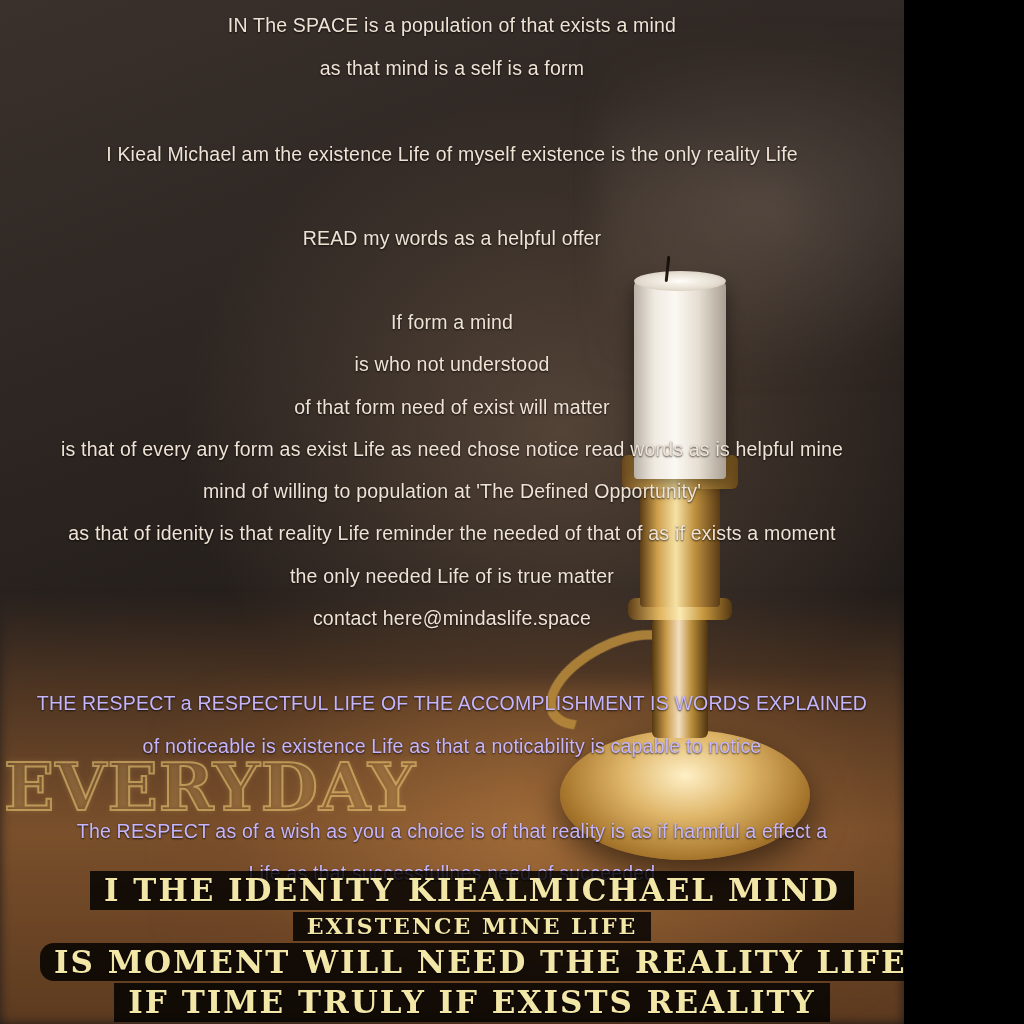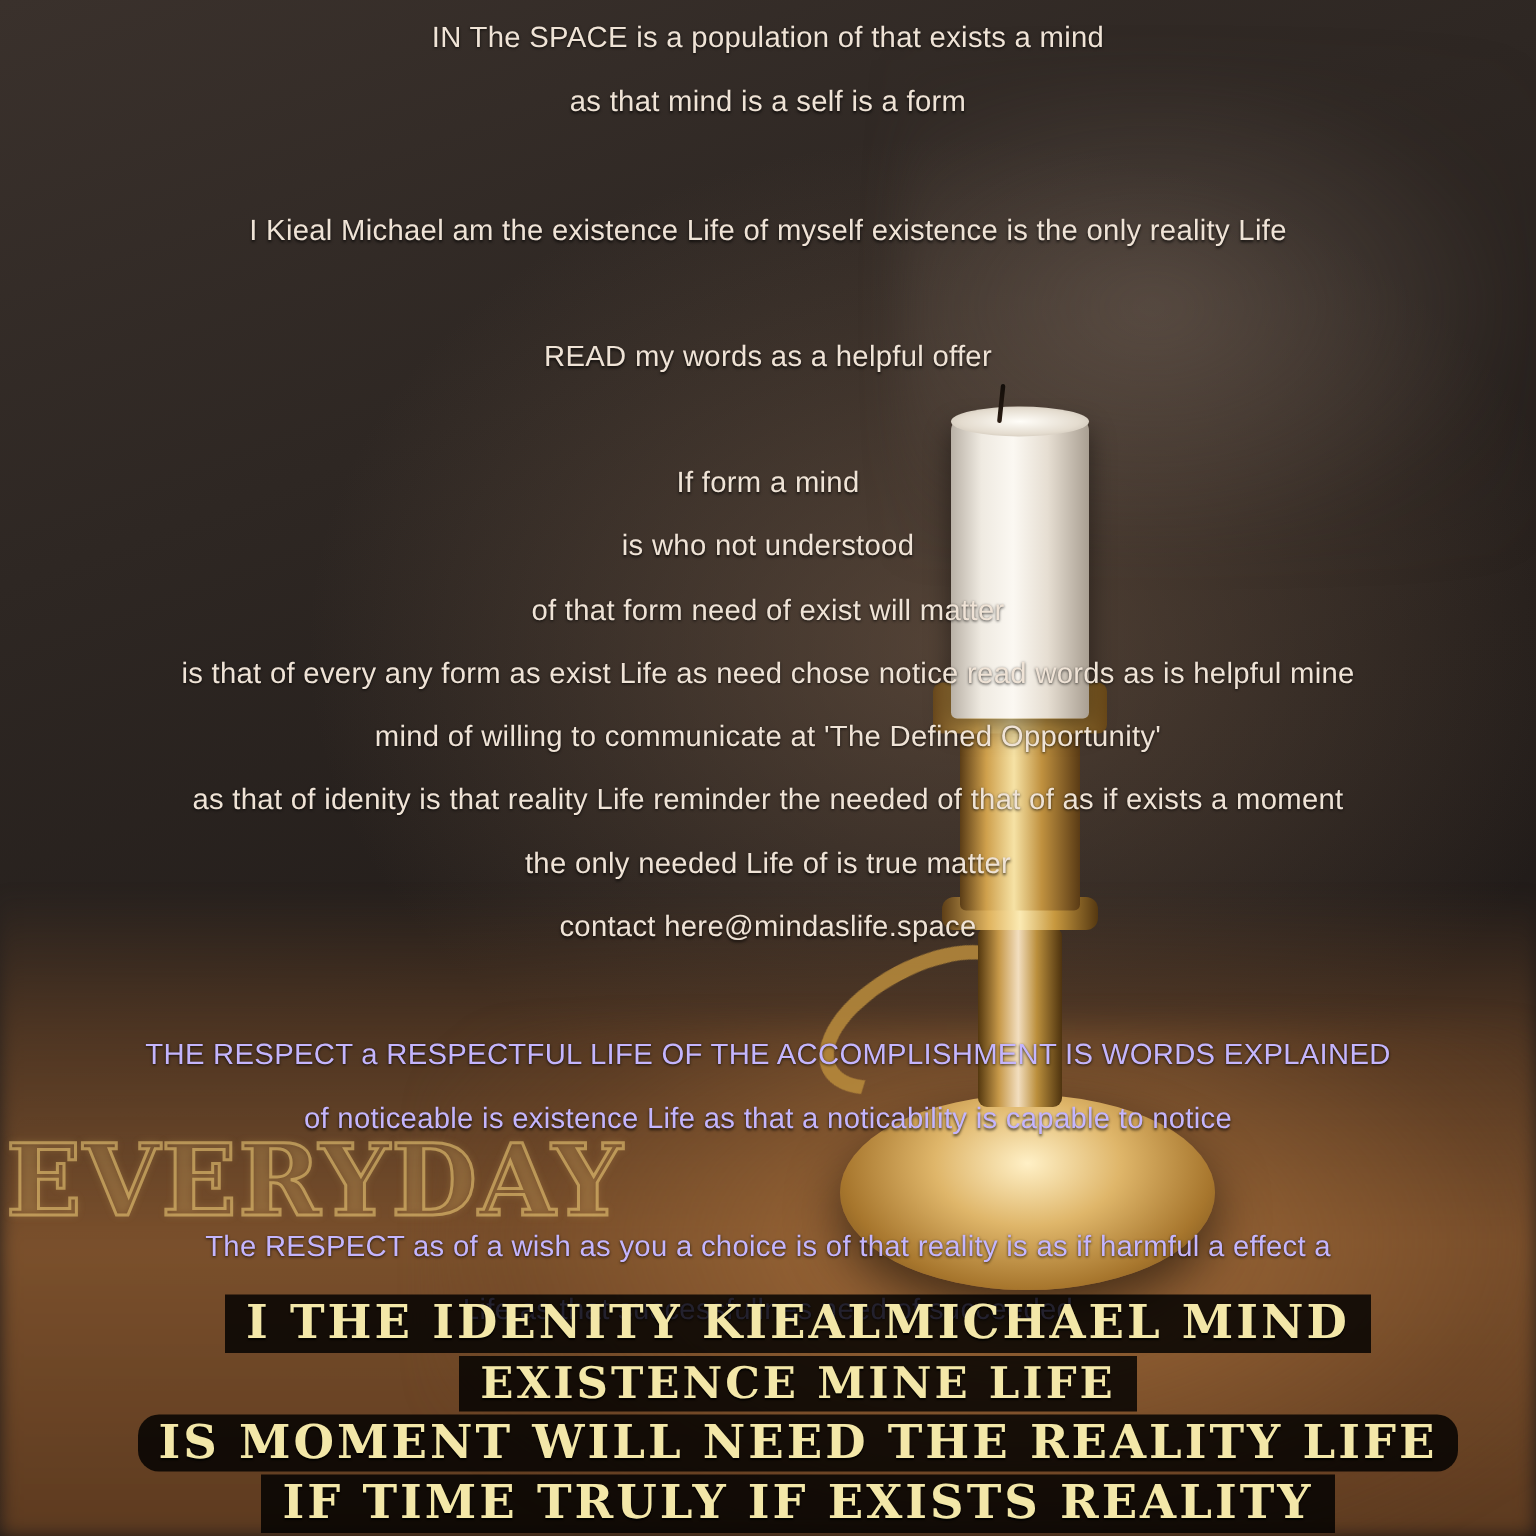--- a/index.html
+++ b/index.html
@@ -2,21 +2,21 @@
 <html><head>
 <meta charset="utf-8">
 <style>
   html, body {
     margin: 0;
     padding: 0;
     background: #000;
   }
   #stage {
     position: relative;
-    width: 1024px;
+    width: 904px;
     height: 1024px;
     overflow: hidden;
     font-family: "Liberation Sans", sans-serif;
     background: #2b2320;
   }
 
   
   .bg {
     position: absolute;
     inset: 0;
@@ -168,21 +168,21 @@
     font-weight: bold;
     color: #f3e7a8;
     background: rgba(0,0,0,0.82);
     letter-spacing: 2px;
     padding: 2px 14px;
     line-height: 1.12;
     text-shadow: 0 1px 1px rgba(0,0,0,0.9);
     width: max-content;
   }
   .brow.r1 { font-size: 31px; }
-  .brow.r2 { font-size: 29px; }
+  .brow.r2 { font-size: 22px; }
   .brow.r3 { font-size: 31px; border-radius: 14px; }
   .brow.r4 { font-size: 31px; }
 </style>
 </head>
 <body>
 
 <div id="stage">
 
   <div class="bg"></div>
   <div class="wallglow"></div>
@@ -201,21 +201,21 @@
 
   <div class="overlay">
     <div class="line" style="top:14px">IN The SPACE is a population of that exists a mind</div>
     <div class="line" style="top:143px">I Kieal Michael am the existence Life of myself existence is the only reality Life</div>
     <div class="line" style="top:57px">as that mind is a self is a form</div>
     <div class="line" style="top:227px">READ my words as a helpful offer</div>
     <div class="line" style="top:311px">If form a mind</div>
     <div class="line" style="top:353px">is who not understood</div>
     <div class="line" style="top:396px">of that form need of exist will matter</div>
     <div class="line" style="top:438px">is that of every any form as exist Life as need chose notice read words as is helpful mine</div>
-    <div class="line" style="top:480px">mind of willing to communicate at 'The Defined Opportunity'</div>
+    <div class="line" style="top:480px">mind of willing to population at 'The Defined Opportunity'</div>
     <div class="line" style="top:522px">as that of idenity is that reality Life reminder the needed of that of as if exists a moment</div>
     <div class="line" style="top:565px">the only needed Life of is true matter</div>
     <div class="line" style="top:607px">contact here@mindaslife.space</div>
     <div class="line pinkish" style="top:692px">THE RESPECT a RESPECTFUL LIFE OF THE ACCOMPLISHMENT IS WORDS EXPLAINED</div>
     <div class="line pinkish" style="top:735px">of noticeable is existence Life as that a noticability is capable to notice</div>
     <div class="line pinkish" style="top:820px">The RESPECT as of a wish as you a choice is of that reality is as if harmful a effect a</div>
     <div class="line pinkish" style="top:862px">Life as that successfullnes need of succeeded</div>
 
     <div class="ghost">EVERYDAY</div>
   </div>

